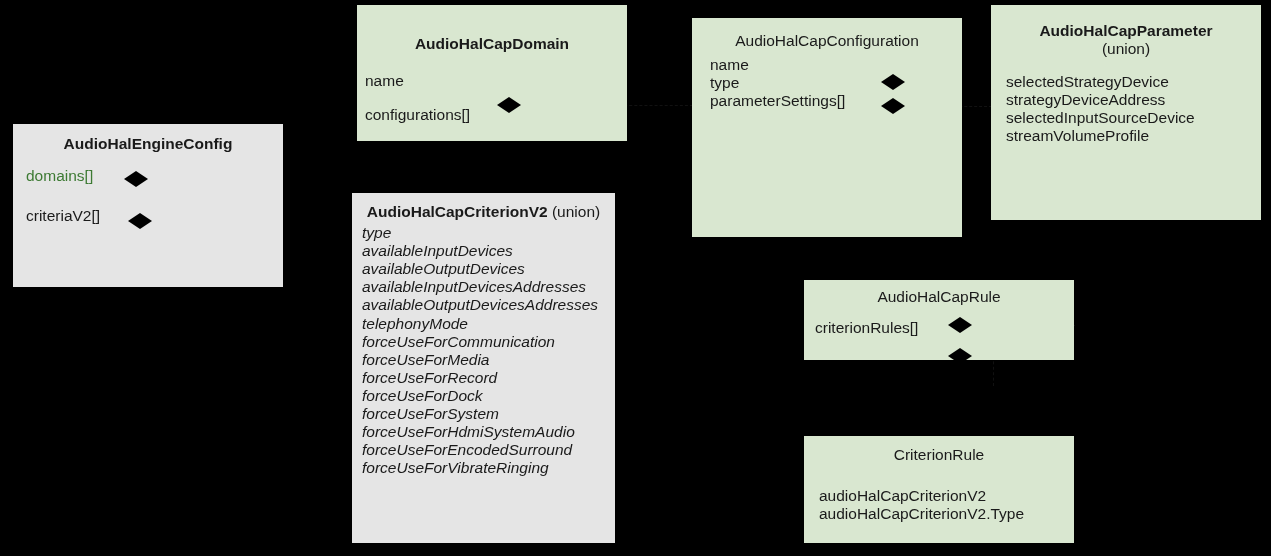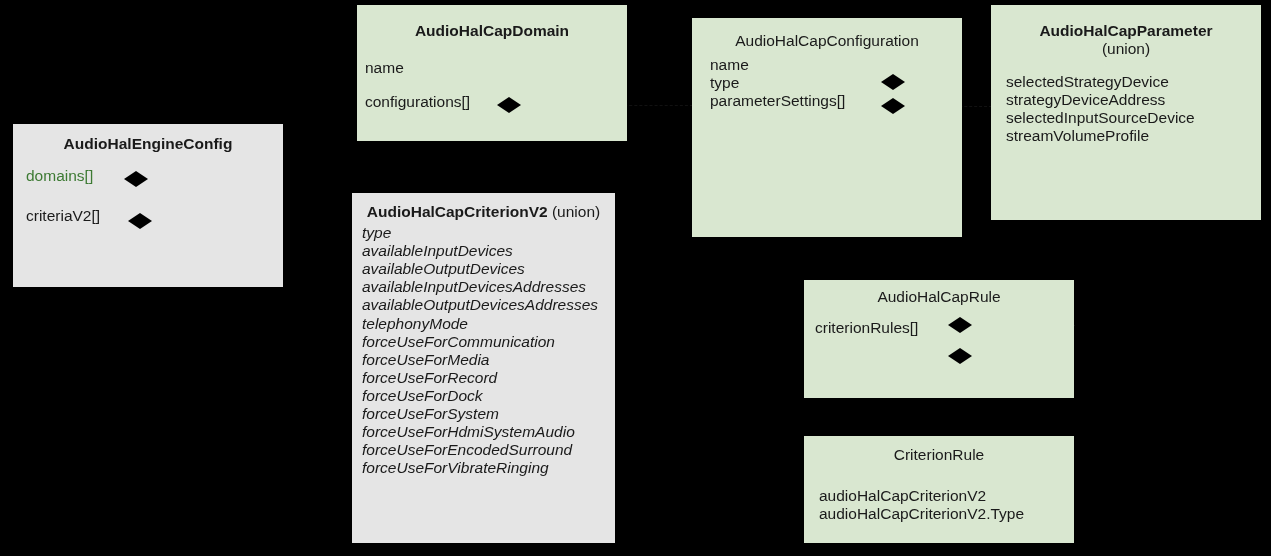--- a/index.html
+++ b/index.html
@@ -83,21 +83,21 @@
     <div class="box-title title-bold" style="margin-top:11px;">AudioHalEngineConfig</div>
     <div class="box-fields" style="margin-top:14px; padding-left:13px;">
       <span class="field-row field-green">domains[]</span>
       <span class="field-row" style="margin-top:22px; display:block;">criteriaV2[]</span>
     </div>
   </div>
   <div class="dia" style="left:124px; top:171px; width:24px; height:16px;"></div>
   <div class="dia" style="left:128px; top:213px; width:24px; height:16px;"></div>
 
   <div class="uml-box box-green" style="left:357px; top:5px; width:270px; height:136px;">
-    <div class="box-title title-bold" style="margin-top:17px;text-align:center;">AudioHalCapDomain</div>
+    <div class="box-title title-bold" style="margin-top:30px;text-align:center;">AudioHalCapDomain</div>
     <div class="box-fields" style="margin-top:19px; padding-left:8px;">
       <span class="field-row">name</span>
       <span class="field-row" style="margin-top:16px; display:block;">configurations[]</span>
     </div>
   </div>
   <div class="dia" style="left:497px; top:97px; width:24px; height:16px;"></div>
 
   <div class="uml-box box-green" style="left:692px; top:18px; width:270px; height:219px;">
     <div class="box-title title-plain" style="margin-top:14px;">AudioHalCapConfiguration</div>
     <div class="box-fields" style="margin-top:6px; padding-left:18px;">
@@ -136,21 +136,21 @@
       <span class="field-row">forceUseForMedia</span>
       <span class="field-row">forceUseForRecord</span>
       <span class="field-row">forceUseForDock</span>
       <span class="field-row">forceUseForSystem</span>
       <span class="field-row">forceUseForHdmiSystemAudio</span>
       <span class="field-row">forceUseForEncodedSurround</span>
       <span class="field-row">forceUseForVibrateRinging</span>
     </div>
   </div>
 
-  <div class="uml-box box-green" style="left:804px; top:280px; width:270px; height:118px;">
+  <div class="uml-box box-green" style="left:804px; top:280px; width:270px; height:80px;">
     <div class="box-title title-plain" style="margin-top:8px;">AudioHalCapRule</div>
     <div class="box-fields" style="margin-top:11px; padding-left:11px;">
       <span class="field-row" style="margin-top:13px; display:block;">criterionRules[]</span>
     </div>
   </div>
   <div class="dia" style="left:948px; top:317px; width:24px; height:16px;"></div>
   <div class="dia" style="left:948px; top:348px; width:24px; height:16px;"></div>
 
   <div class="uml-box box-green" style="left:804px; top:436px; width:270px; height:107px;">
     <div class="box-title title-plain" style="margin-top:10px;">CriterionRule</div>

